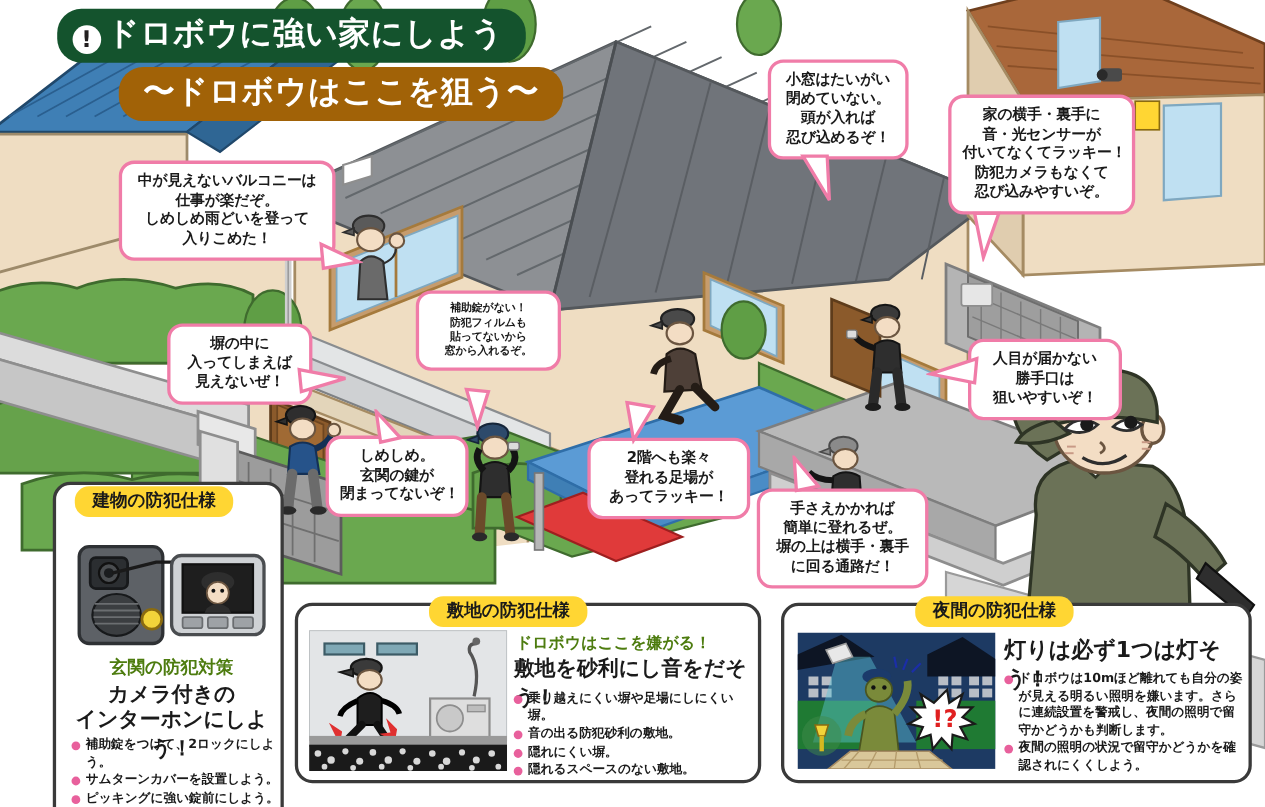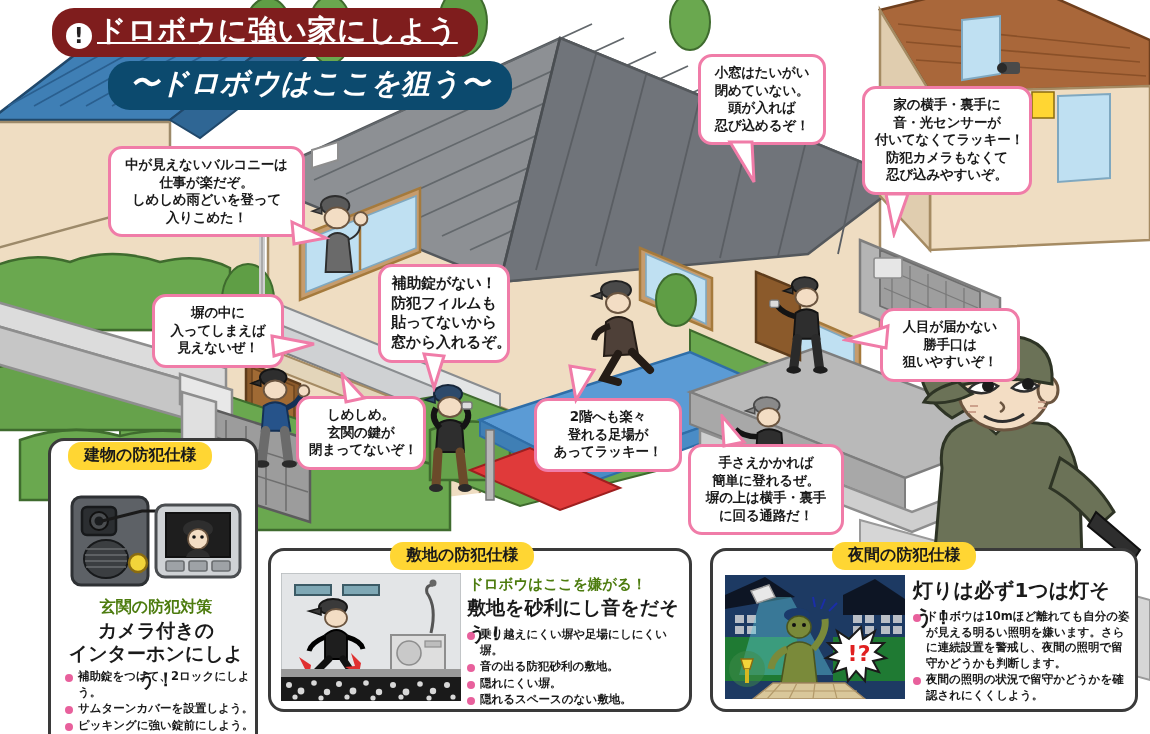--- a/index.html
+++ b/index.html
@@ -29,28 +29,28 @@
     color:#1a1a1a;
     line-height:1.30;
     letter-spacing:-0.2px;
     z-index:40;
   }
   .bub .ln{display:block;white-space:nowrap;}
 
   
   .title-wrap{position:absolute;z-index:60;}
   .tpill{
-    display:inline-block;background:#7f1d1d;color:#ffffff;
+    display:inline-block;background:#14532d;color:#ffffff;
     border-radius:22px;padding:3px 20px 6px 14px;
-    font-weight:bold;white-space:nowrap;letter-spacing:0.5px;text-decoration:underline;
+    font-weight:bold;white-space:nowrap;letter-spacing:0.5px;
   }
   .tpill2{
-    display:inline-block;background:#0c4a6e;color:#ffffff;
+    display:inline-block;background:#a16207;color:#ffffff;
     border-radius:22px;padding:3px 22px 6px 22px;
-    font-weight:bold;white-space:nowrap;letter-spacing:0.5px;font-style:italic;
+    font-weight:bold;white-space:nowrap;letter-spacing:0.5px;
   }
   .excl{
     display:inline-block;width:26px;height:26px;border-radius:50%;
     background:#ffffff;color:#231f20;line-height:26px;text-align:center;
     font-size:21px;font-weight:bold;margin-right:5px;vertical-align:-3px;
   }
 
   
   .panel{
     position:absolute;background:#ffffff;border:3px solid #3a3a3a;
@@ -411,21 +411,21 @@
 
   <div class="bub" style="left:152px;top:294px;width:132px;font-size:13.5px;">
     <span class="ln">塀の中に</span>
     <span class="ln">入ってしまえば</span>
     <span class="ln">見えないぜ！</span>
   </div>
   <svg class="sh" style="left:270px;top:330px;z-index:41;" width="48" height="34">
     <path d="M2 6 L44 14 L4 26 Z" fill="#ffffff" stroke="#f07ca8" stroke-width="3"></path>
   </svg>
 
-  <div class="bub" style="left:378px;top:264px;width:132px;font-size:15px;">
+  <div class="bub" style="left:378px;top:264px;width:132px;font-size:10px;">
     <span class="ln">補助錠がない！</span>
     <span class="ln">防犯フィルムも</span>
     <span class="ln">貼ってないから</span>
     <span class="ln">窓から入れるぞ。</span>
   </div>
   <svg class="sh" style="left:420px;top:352px;z-index:41;" width="34" height="40">
     <path d="M4 2 L24 4 L14 36 Z" fill="#ffffff" stroke="#f07ca8" stroke-width="3"></path>
   </svg>
 
   <div class="bub" style="left:296px;top:396px;width:130px;font-size:13.5px;">

